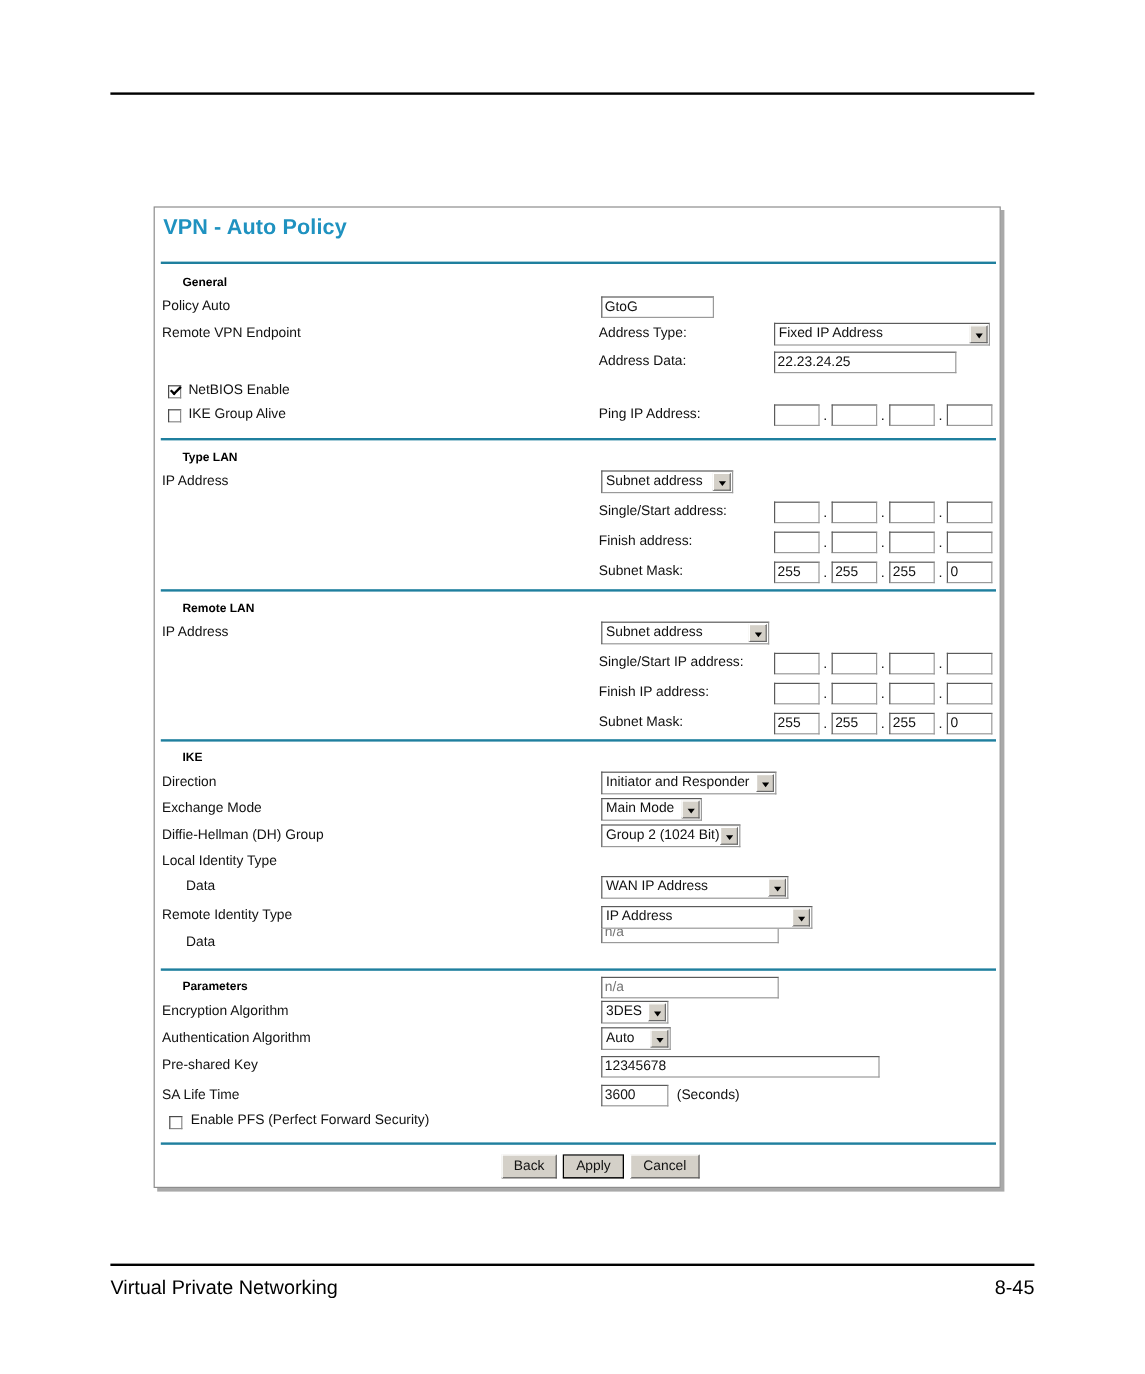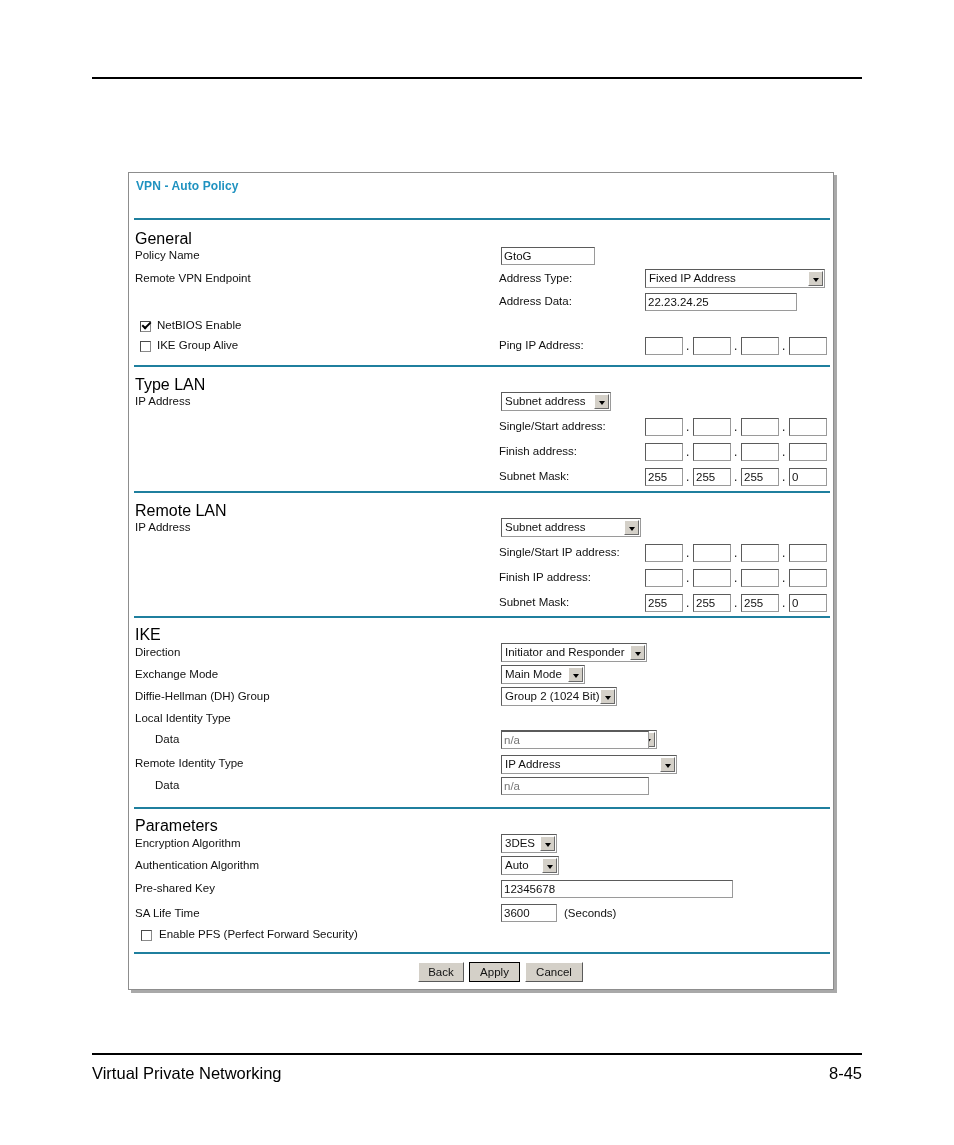--- a/index.html
+++ b/index.html
@@ -56,41 +56,41 @@
     height: 818px;
     background: #ffffff;
     border: 1px solid #8d8d8d;
     box-sizing: border-box;
     box-shadow: 3px 3px 0 0 #a9a9a9;
   }
   .panel-title {
     position: absolute;
     left: 7px;
     top: 6px;
-    font-size: 12px;
+    font-size: 18px;
     font-weight: bold;
     color: #1f92c0;
     letter-spacing: 0.1px;
   }
 
   
   .rule {
     position: absolute;
     left: 5px;
     width: 696px;
     height: 0;
     border-top: 2px solid #1f7f9e;
   }
 
   .sec-head {
     position: absolute;
-    font-size: 16px;
-    font-weight: normal;
+    font-size: 10px;
+    font-weight: bold;
     color: #000;
-    left: 6px;
+    left: 23px;
   }
   .lbl {
     position: absolute;
     font-size: 11.5px;
     color: #111;
     white-space: nowrap;
   }
   .lbl.left   { left: 6px; }
   .lbl.indent { left: 26px; }
   .lbl.mid    { left: 370px; text-align: center; }
@@ -104,21 +104,21 @@
     border-top-color: #5b5b5b;
     border-left-color: #5b5b5b;
     font-family: "Liberation Sans", sans-serif;
     font-size: 11.5px;
     color: #111;
     padding: 0 2px;
     line-height: 16px;
     height: 18px;
     display: block;
   }
-  .txt.ghost { color: #9a9a9a; }
+  .txt.ghost { color: #9a9a9a; margin-top: 37px; }
 
   .octet { width: 38px; }
   .dot {
     position: absolute;
     font-size: 12px;
     color: #111;
     line-height: 18px;
   }
 
   .sel {
@@ -205,21 +205,21 @@
 
 <div class="doc-rule-top"></div>
 
 <div class="panel">
 
   <div class="panel-title">VPN - Auto Policy</div>
   <div class="rule" style="top:45px"></div>
 
   <div class="sec-head" style="top:57px">General</div>
 
-  <div class="lbl left" style="top:76px">Policy Name</div>
+  <div class="lbl left" style="top:76px">Policy Auto</div>
   <input class="txt" style="left: 372px; top: 74px; width: 94px;" value="GtoG">
 
   <div class="lbl left" style="top:99px">Remote VPN Endpoint</div>
   <div class="lbl mid" style="top:99px">Address Type:</div>
   <div class="sel" style="left:516px; top:96px; width:180px;">
     <span>Fixed IP Address</span>
     <span class="arrow"></span>
   </div>
 
   <div class="lbl mid" style="top:122px">Address Data:</div>

